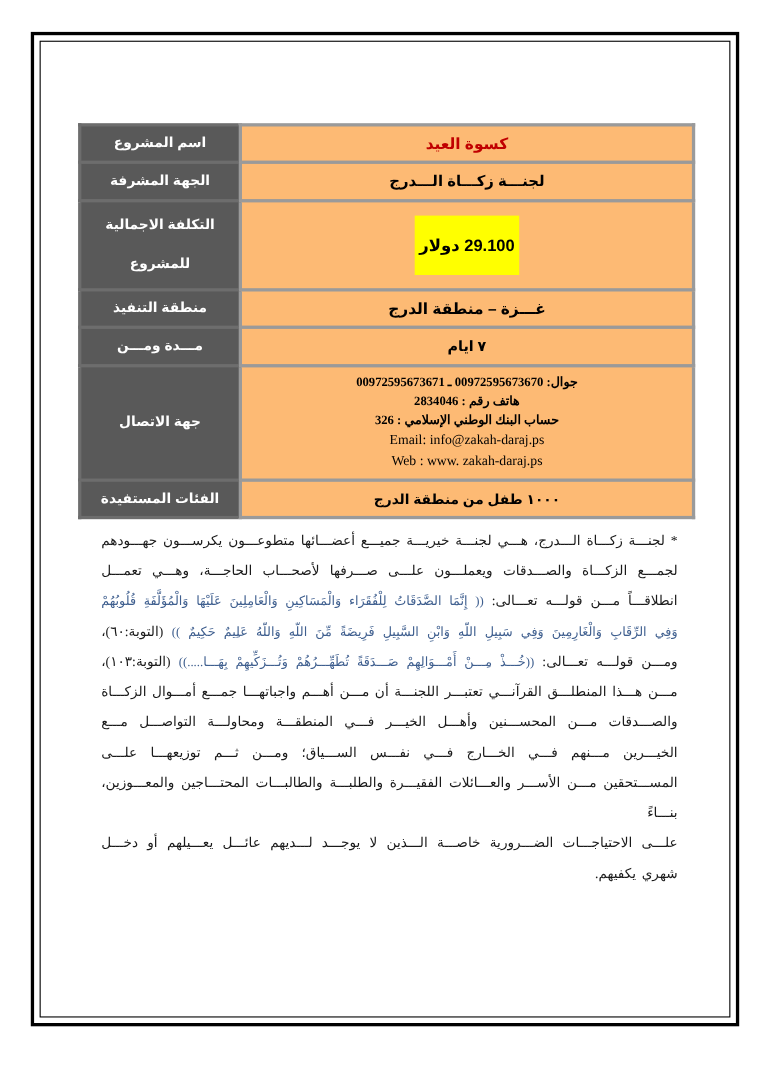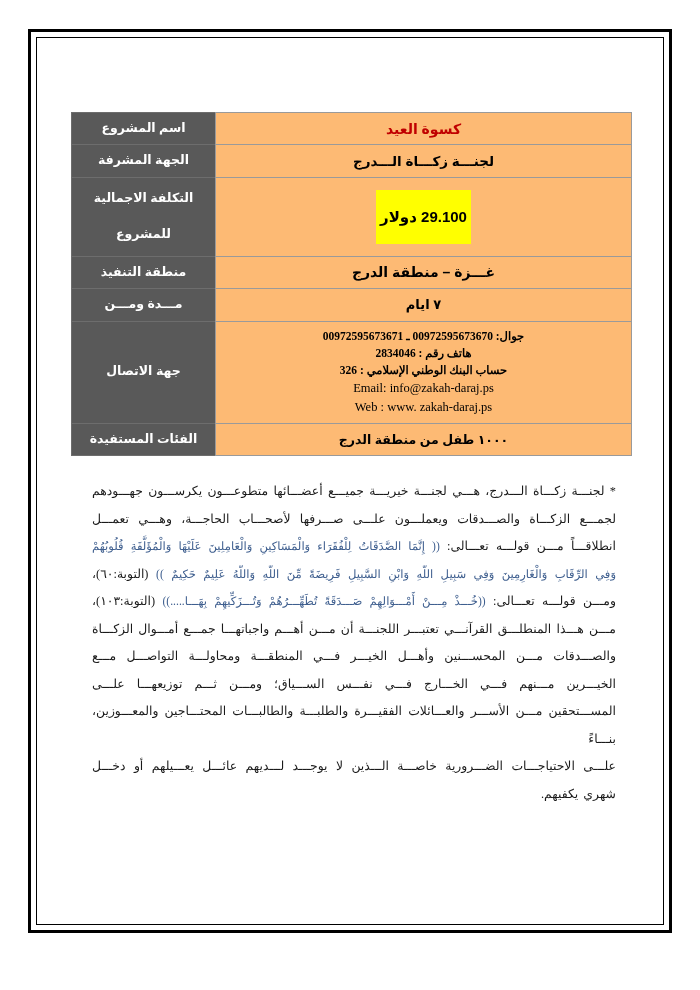--- a/index.html
+++ b/index.html
@@ -49,21 +49,21 @@
   .project-table {
     position: absolute;
     right: 28px;
     top: 70px;
     width: 561px;
     border-collapse: collapse;
     table-layout: fixed;
     direction: rtl;
   }
   .project-table td {
-    border: 1px solid #0ea5e9;
+    border: 3px solid #0ea5e9;
     padding: 0;
     vertical-align: middle;
   }
   .project-table .label-cell {
     width: 135px;
     background: #595959;
     color: #ffffff;
     font-family: "Liberation Sans", "DejaVu Sans", sans-serif;
     font-size: 12.5px;
     font-weight: 700;

